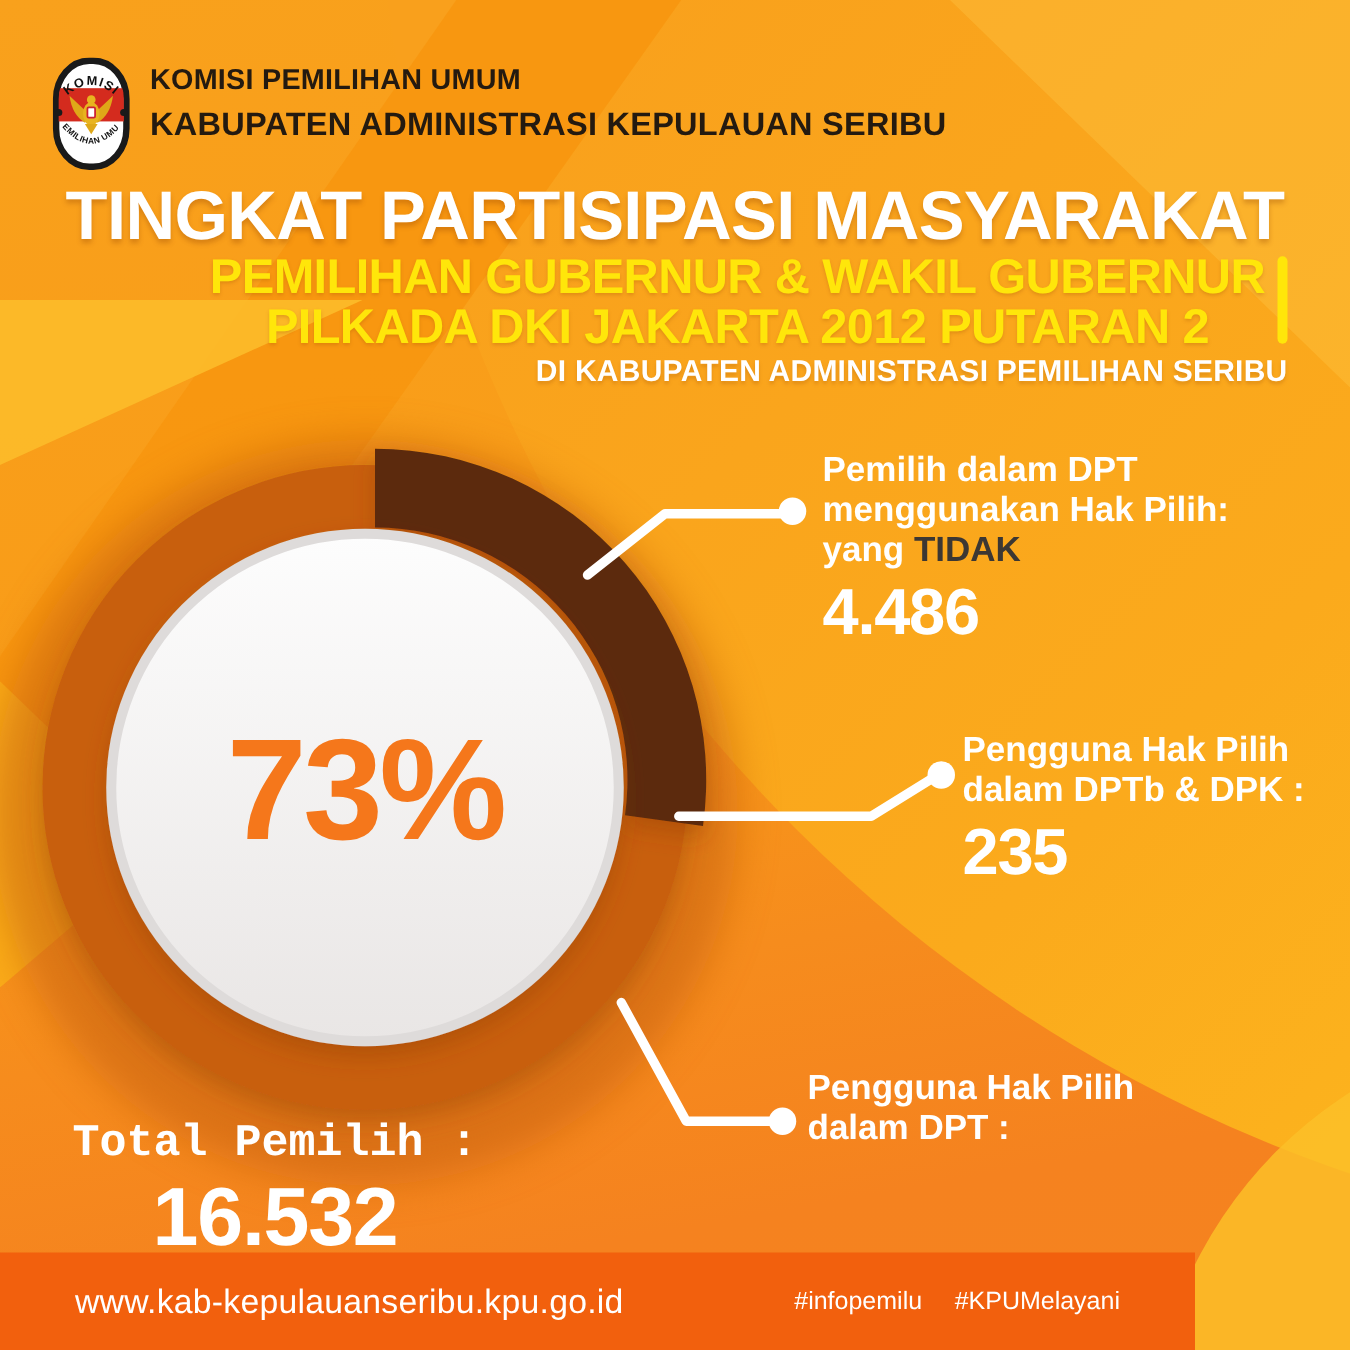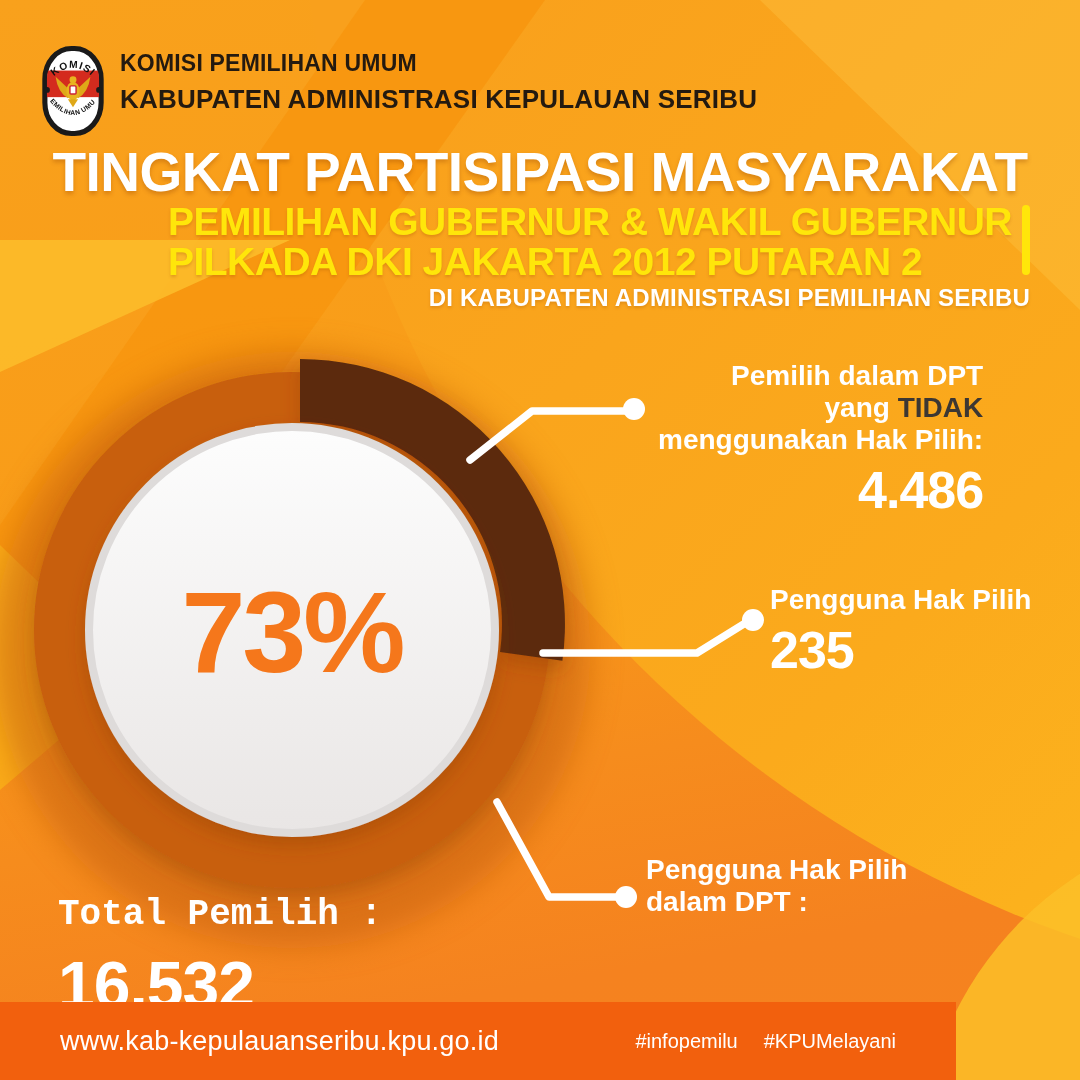--- a/index.html
+++ b/index.html
@@ -42,46 +42,46 @@
   .org-text{left:120px;top:50px;color:#241a10;}
   .org-line1{font-size:23px;font-weight:700;letter-spacing:.2px;}
   .org-line2{font-size:26px;font-weight:700;margin-top:7px;letter-spacing:.2px;}
   
   .main-title{
     left:0;top:140px;width:1080px;text-align:center;color:#fff;
     font-size:55px;font-weight:700;letter-spacing:-.5px;
     text-shadow:0 3px 4px rgba(140,60,0,.30);
   }
   .sub-yellow{
-    right:68px;top:202px;text-align:left;color:#ffe60a;
+    right:68px;top:202px;text-align:center;color:#ffe60a;
     font-size:39px;font-weight:700;line-height:40px;letter-spacing:-.5px;
     text-shadow:0 2px 3px rgba(150,70,0,.25);
   }
   .sub-bar{right:50px;top:205px;width:8px;height:70px;background:#ffe60a;border-radius:4px;}
   .sub-location{
     right:50px;top:284px;color:#fff;font-size:24px;font-weight:700;letter-spacing:.2px;
     text-shadow:0 2px 3px rgba(150,70,0,.25);
   }
   
   #donut-svg{left:0;top:0;width:1080px;height:1080px;pointer-events:none;}
   .percent-label{
     left:92px;top:566px;width:400px;text-align:center;
     font-size:115px;font-weight:700;color:#f5771b;letter-spacing:-3px;
   }
   
   .co-line{font-size:28px;font-weight:700;color:#fff;line-height:32px;}
   .co-emph{color:#3c3733;}
   .co-value{font-size:52px;font-weight:700;color:#fff;margin-top:4px;letter-spacing:-1px;}
-  .callout-1{left:658px;top:360px;text-align:right;}
+  .callout-1{left:658px;top:360px;}
   .callout-2{left:770px;top:584px;}
   .callout-3{left:646px;top:854px;}
   
   .total-block{left:58px;top:894px;color:#fff;}
   .total-label{font-size:36px;font-weight:700;font-family:Liberation Mono, monospace;}
-  .total-value{font-size:66px;font-weight:700;letter-spacing:-1px;margin-top:12px;}
+  .total-value{font-size:66px;font-weight:700;letter-spacing:-1px;margin-top:0;text-align:center;}
   
   .footer-bar{
     left:0;top:1002px;width:956px;height:78px;background:#f2600d;
     display:flex;align-items:center;justify-content:space-between;
     padding:0 60px;box-sizing:border-box;color:#fff;
   }
   .footer-url{font-size:27px;font-weight:400;letter-spacing:.2px;}
   .footer-tags{font-size:20px;font-weight:400;display:flex;gap:26px;}
 </style>
 </head>
@@ -171,27 +171,28 @@
       <circle cx="634" cy="409" r="11"></circle>
       <circle cx="753" cy="620" r="11"></circle>
       <circle cx="626" cy="897" r="11"></circle>
     </g>
   </svg>
 
   <div class="abs percent-label">73%</div>
 
   <div class="abs callout-1">
     <div class="co-line">Pemilih dalam DPT</div>
+    <div class="co-line">menggunakan Hak Pilih:</div>
     <div class="co-line"><span>yang </span><span class="co-emph">TIDAK</span></div>
-    <div class="co-line">menggunakan Hak Pilih:</div>
     <div class="co-value">4.486</div>
   </div>
 
   <div class="abs callout-2">
     <div class="co-line">Pengguna Hak Pilih</div>
+    <div class="co-line">dalam DPTb &amp; DPK :</div>
     <div class="co-value">235</div>
   </div>
 
   <div class="abs callout-3">
     <div class="co-line">Pengguna Hak Pilih</div>
     <div class="co-line">dalam DPT :</div>
   </div>
 
   <div class="abs total-block">
     <div class="total-label">Total Pemilih :</div>

